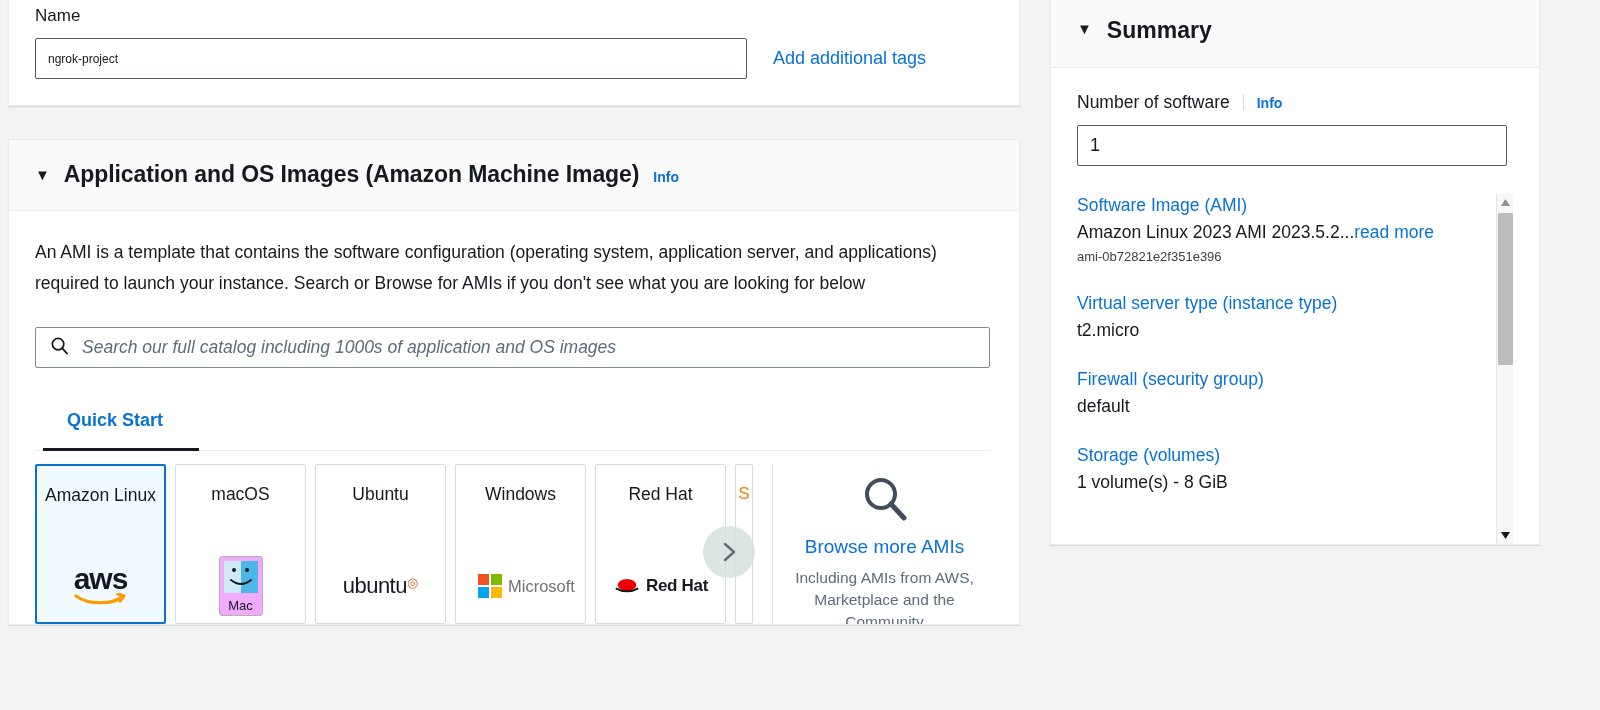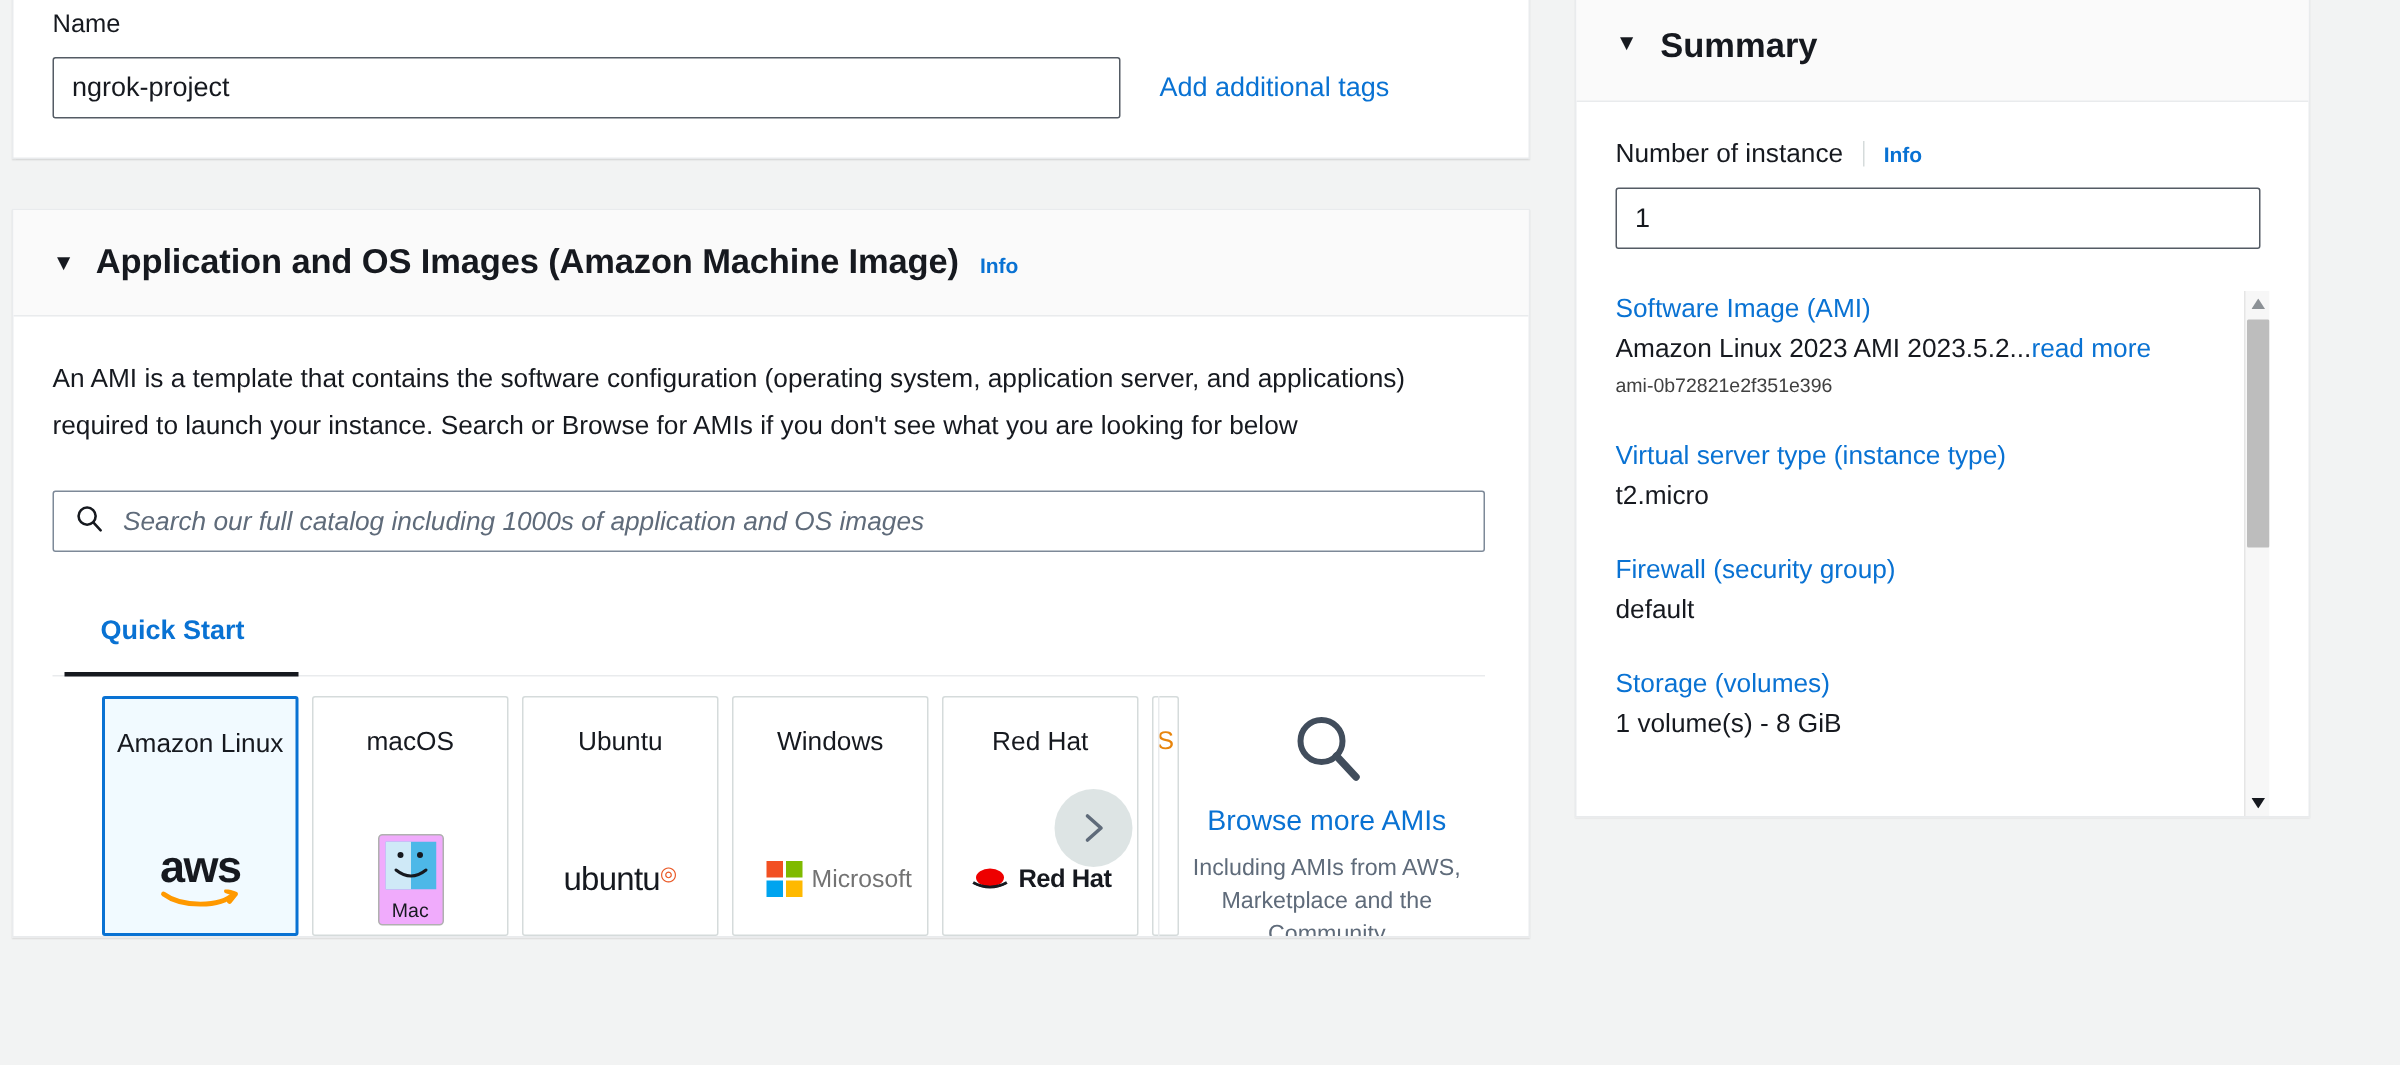--- a/index.html
+++ b/index.html
@@ -24,21 +24,21 @@
   
   .name-card { padding: 10px 26px 26px 26px; }
   .field-label {
     font-size: 17px; color: #16191f; line-height: 22px;
     margin-bottom: 11px;
   }
   .name-row { display: flex; align-items: center; gap: 26px; }
   .text-input {
     width: 712px; height: 41px;
     border: 1px solid #545b64; border-radius: 2px;
-    background: #fff; font-size: 18px; color: #16191f;
+    background: #fff; font-size: 12px; color: #16191f;
     padding: 0 12px; font-family: "Liberation Sans", sans-serif;
     outline: none;
   }
   .link {
     color: #0972d3; font-size: 18px; cursor: pointer;
   }
 
   
   .ami-card { margin-top: 33px; }
   .card-header {
@@ -90,21 +90,21 @@
   .tab-underline {
     position: absolute; left: 8px; bottom: 0;
     width: 156px; height: 3px; background: #16191f;
   }
 
   
   .tiles-wrap {
     position: relative; margin-top: 13px;
     height: 160px; overflow: hidden;
   }
-  .tiles { display: flex; gap: 9px; height: 160px; margin-left: 33px; }
+  .tiles { display: flex; gap: 9px; height: 160px; }
   .tile {
     width: 131px; flex: 0 0 131px;
     border: 1px solid #d5dbdb; border-radius: 2px;
     background: #fff;
     display: flex; flex-direction: column; align-items: center;
     padding-top: 16px;
   }
   .tile.selected {
     border: 2px solid #0972d3; background: #f1faff;
   }
@@ -373,21 +373,21 @@
   <div class="right-col">
     <div class="summary-card">
 
       <div class="summary-header">
         <span class="caret">▼</span>
         <span class="summary-title">Summary</span>
       </div>
 
       <div class="summary-body">
         <div class="sum-label-row">
-          <span class="sum-label">Number of instance</span>
+          <span class="sum-label">Number of software</span>
           <span class="sum-divider"></span>
           <span class="info-link">Info</span>
         </div>
         <input class="num-input" type="text" value="1" style="">
 
         <div class="sum-scroll">
 
           <div class="sum-item">
             <div class="sum-item-link">Software Image (AMI)</div>
             <div class="sum-item-val">

